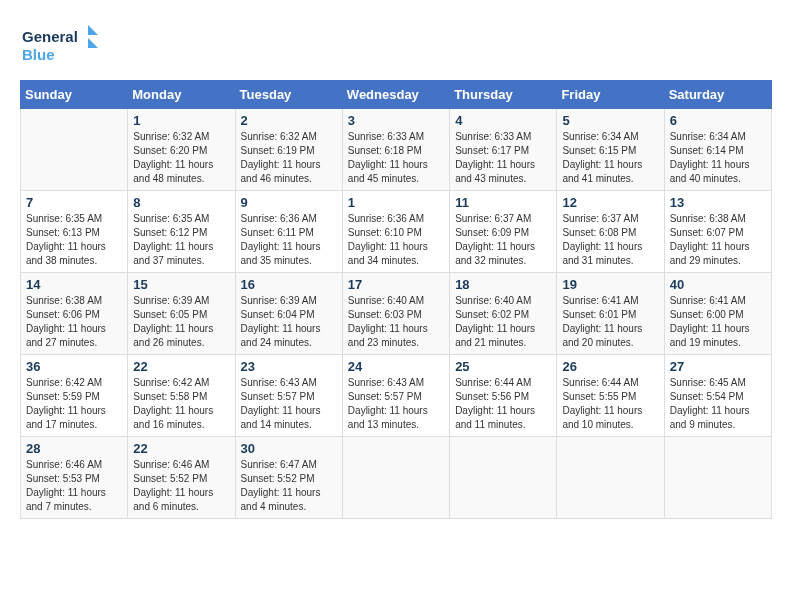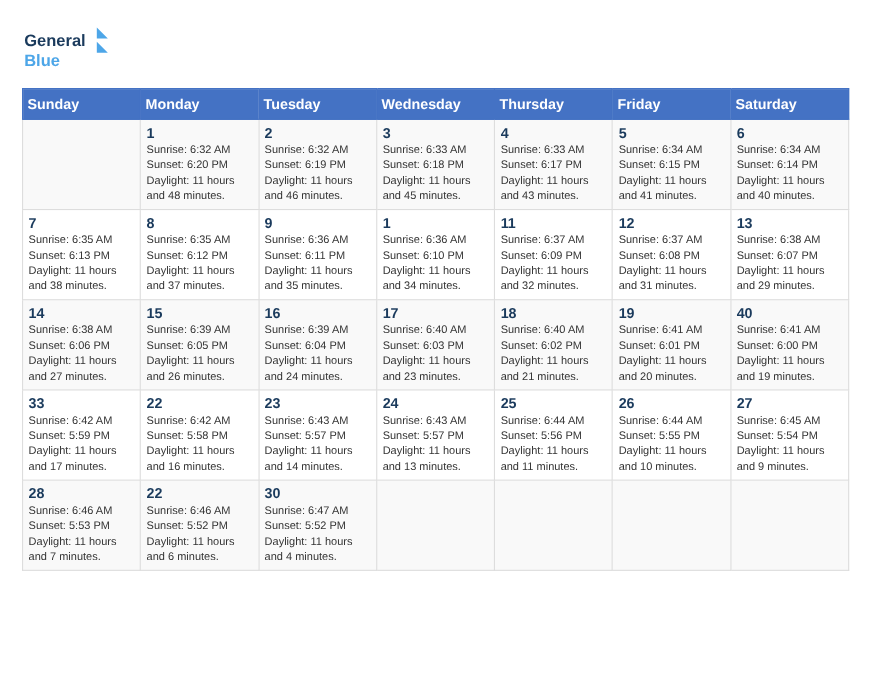--- a/index.html
+++ b/index.html
@@ -194,21 +194,21 @@
           <span class="day-number">19</span>
           <div class="cell-content">Sunrise: 6:41 AM<br>Sunset: 6:01 PM<br>Daylight: 11 hours and 20 minutes.</div>
         </td>
         <td>
           <span class="day-number">40</span>
           <div class="cell-content">Sunrise: 6:41 AM<br>Sunset: 6:00 PM<br>Daylight: 11 hours and 19 minutes.</div>
         </td>
       </tr>
       <tr>
         <td>
-          <span class="day-number">33</span>
+          <span class="day-number">36</span>
           <div class="cell-content">Sunrise: 6:42 AM<br>Sunset: 5:59 PM<br>Daylight: 11 hours and 17 minutes.</div>
         </td>
         <td>
           <span class="day-number">22</span>
           <div class="cell-content">Sunrise: 6:42 AM<br>Sunset: 5:58 PM<br>Daylight: 11 hours and 16 minutes.</div>
         </td>
         <td>
           <span class="day-number">23</span>
           <div class="cell-content">Sunrise: 6:43 AM<br>Sunset: 5:57 PM<br>Daylight: 11 hours and 14 minutes.</div>
         </td>

